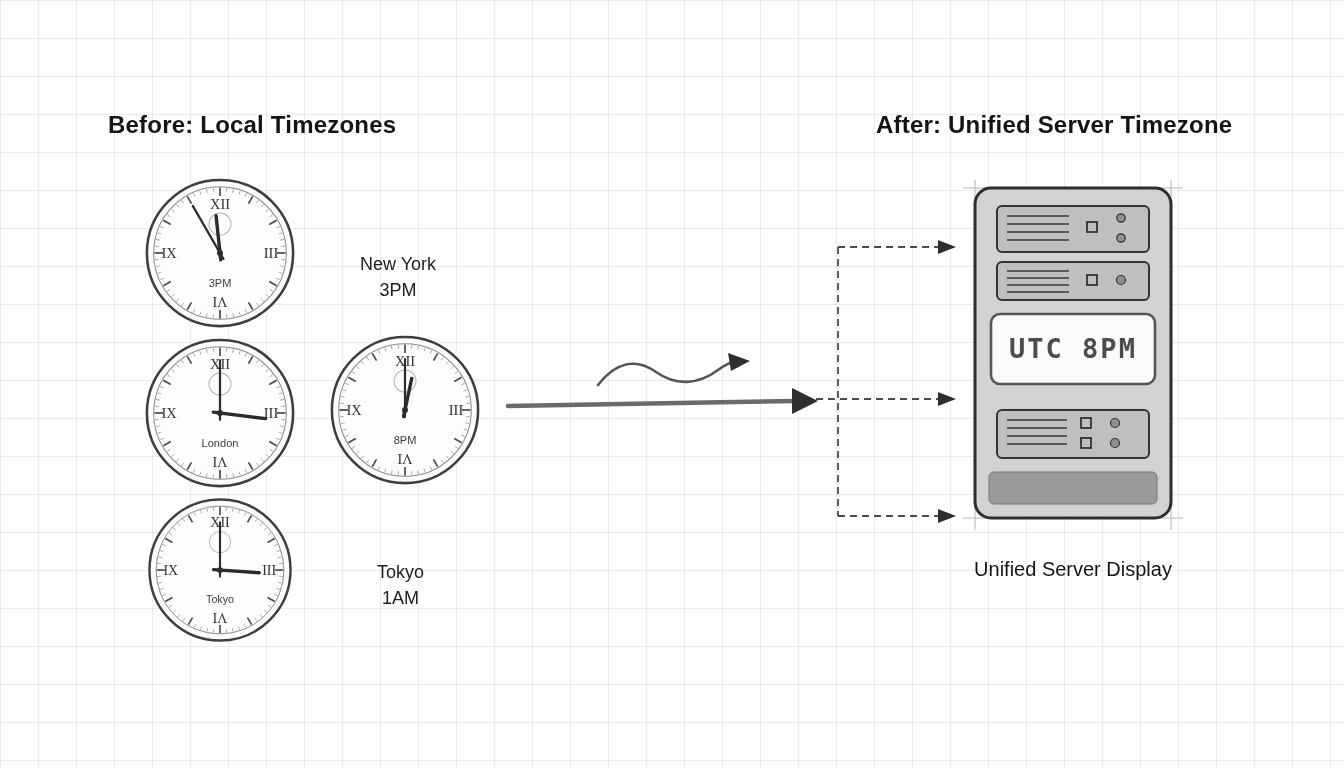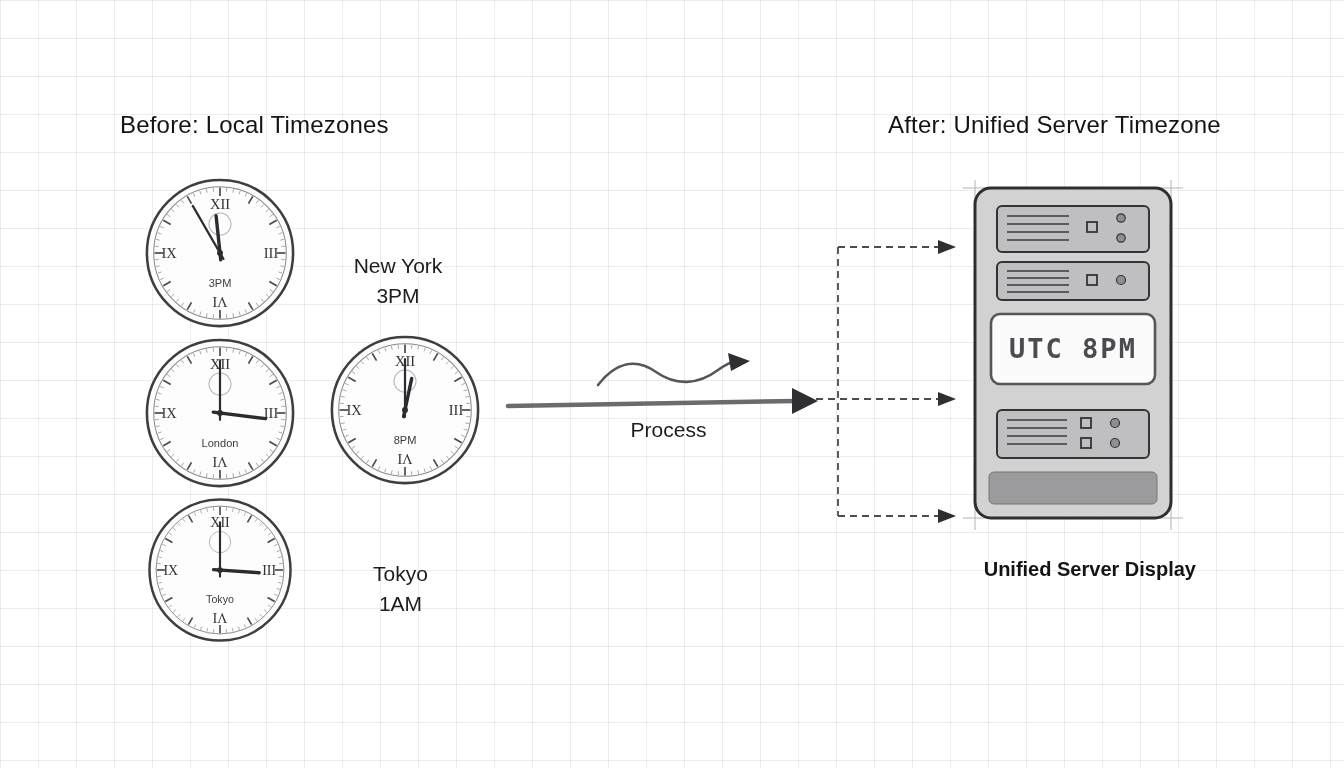--- a/index.html
+++ b/index.html
@@ -8,23 +8,23 @@
     width: 1344px; height: 768px; position: relative; overflow: hidden;
     background-color: #ffffff;
     background-image:
       linear-gradient(to right, rgba(186,194,202,0.30) 1px, transparent 1px),
       linear-gradient(to bottom, rgba(186,194,202,0.30) 1px, transparent 1px);
     background-size: 38px 38px;
     font-family: "Liberation Sans", sans-serif;
     color: #1e1e1e;
   }
   .abs { position: absolute; }
-  .title { font-size: 24px; font-weight: 400; letter-spacing: 0.2px; color: #141414; margin-left: 12px; }
-  .annotation { font-size: 21px; line-height: 1.45; text-align: center; color: #1d1d1d; }
-  .caption { font-size: 20px; font-weight: 700; text-align: right; color: #141414; }
+  .title { font-size: 24px; font-weight: 700; letter-spacing: 0.2px; color: #141414; }
+  .annotation { font-size: 18px; line-height: 1.45; text-align: center; color: #1d1d1d; }
+  .caption { font-size: 20px; font-weight: 400; text-align: center; color: #141414; }
   svg.layer { position: absolute; left: 0; top: 0; pointer-events: none; }
 
   .clock { position: absolute; }
   .clock .rim  { fill: #fdfdfe; stroke: #3e3e42; stroke-width: 3; }
   .clock .face { fill: none; stroke: #8a8a8e; stroke-width: 1.2; }
   .clock .num  { font-family: "Liberation Serif", serif; font-size: 17px; fill: #333; text-anchor: middle; }
   .clock .subdial { fill: none; stroke: #b7b7ba; stroke-width: 1.2; }
   .clock .hand { stroke: #2c2c30; stroke-linecap: round; }
   .clock .hand.hour   { stroke-width: 4; }
   .clock .hand.minute { stroke-width: 2.6; }
@@ -355,21 +355,20 @@
 
 <div class="abs annotation" style="left:328px; top:251px; width:140px;">
   <div>New York</div>
   <div>3PM</div>
 </div>
 <div class="abs annotation" style="left:338px; top:559px; width:125px;">
   <div>Tokyo</div>
   <div>1AM</div>
 </div>
 <div class="abs annotation" style="left:586px; top:415px; width:165px;">
-  <div>Process</div>
 </div>
 
 <svg class="layer" width="1344" height="768" viewBox="0 0 1344 768">
 
   <g>
     <line x1="508" y1="406" x2="796" y2="401" stroke="#6b6b6f" stroke-width="4.5" stroke-linecap="round"></line>
     <polygon class="arrowhead" points="792,388 818,401 792,414" fill="#6b6b6f"></polygon>
   </g>
 
   <g>

